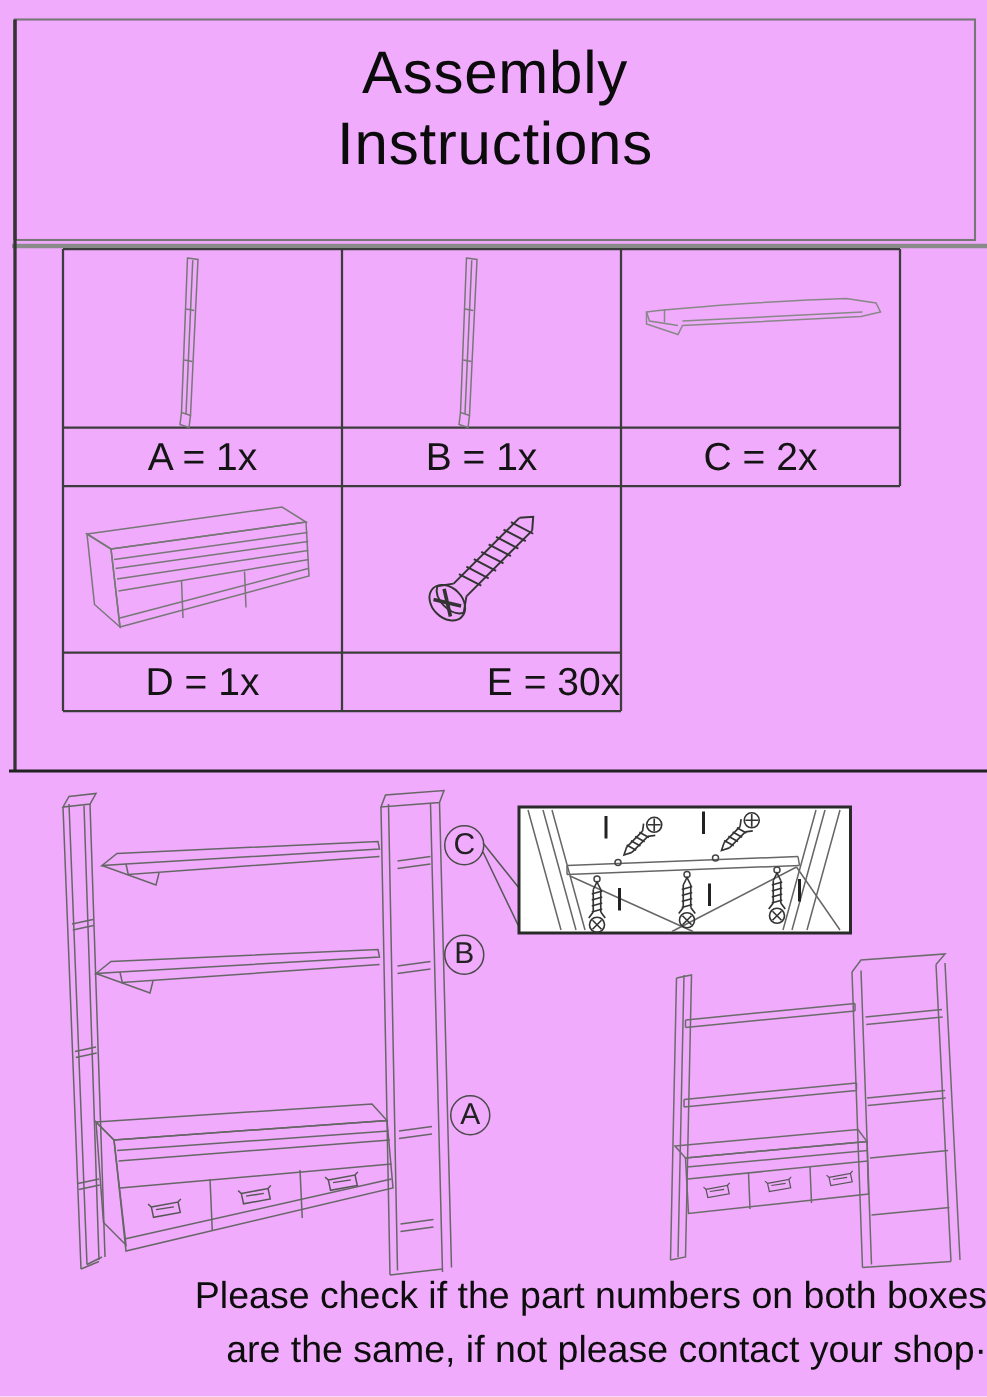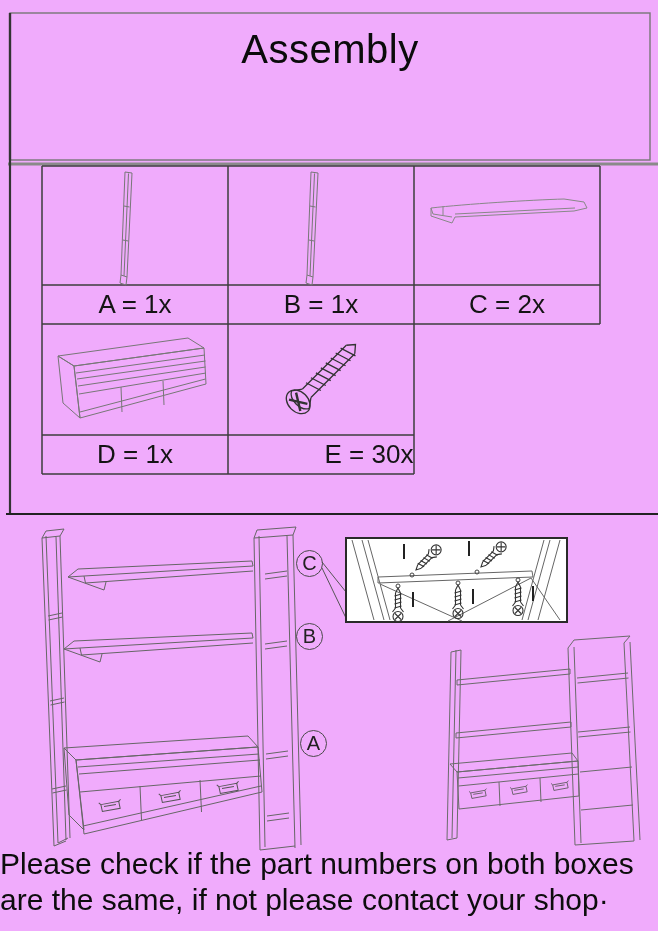--- a/index.html
+++ b/index.html
@@ -19,22 +19,22 @@
     font-size:26px;color:#141414;
   }
   
   .callout{
     width:27px;height:27px;border:1.5px solid #4a4a4a;border-radius:50%;
     display:flex;align-items:center;justify-content:center;
     font-size:20px;color:#222;background:transparent;box-sizing:border-box;
   }
   
   .footer{
-    left:0;top:846px;width:658px;text-align:left;
-    font-size:30px;line-height:36px;color:#0d0d0d;
+    left:0;top:846px;width:658px;text-align:right;
+    font-size:25px;line-height:36px;color:#0d0d0d;
   }
   svg{display:block;}
 </style>
 </head>
 <body>
 
 <div class="page">
 
   <svg class="abs" xmlns="http://www.w3.org/2000/svg" width="658" height="931" viewBox="0 0 658 931" style="left:0;top:0;">
     <defs>
@@ -203,20 +203,21 @@
       <path d="M458.5 786 L578.5 774"></path>
       <path d="M499 782 L500 806 M540 778 L541 802"></path>
       <use href="#handle" transform="translate(478,794) rotate(-4) scale(0.8)"></use>
       <use href="#handle" transform="translate(519,790) rotate(-4) scale(0.8)"></use>
       <use href="#handle" transform="translate(560,786) rotate(-4) scale(0.8)"></use>
     </g>
   </svg>
 
   <div class="abs title-text">
     <div>Assembly</div>
+    <div>Instructions</div>
   </div>
 
   <div class="abs part-label" style="left:42px;top:285px;">A = 1x</div>
   <div class="abs part-label" style="left:228px;top:285px;">B = 1x</div>
   <div class="abs part-label" style="left:414px;top:285px;">C = 2x</div>
   <div class="abs part-label" style="left:42px;top:435px;text-align:right;">D = 1x</div>
   <div class="abs part-label" style="left:228px;top:435px;padding-left:48px;">E = 30x</div>
 
   <div class="abs callout" style="left:296px;top:550px;">C</div>
   <div class="abs callout" style="left:296px;top:623px;">B</div>

